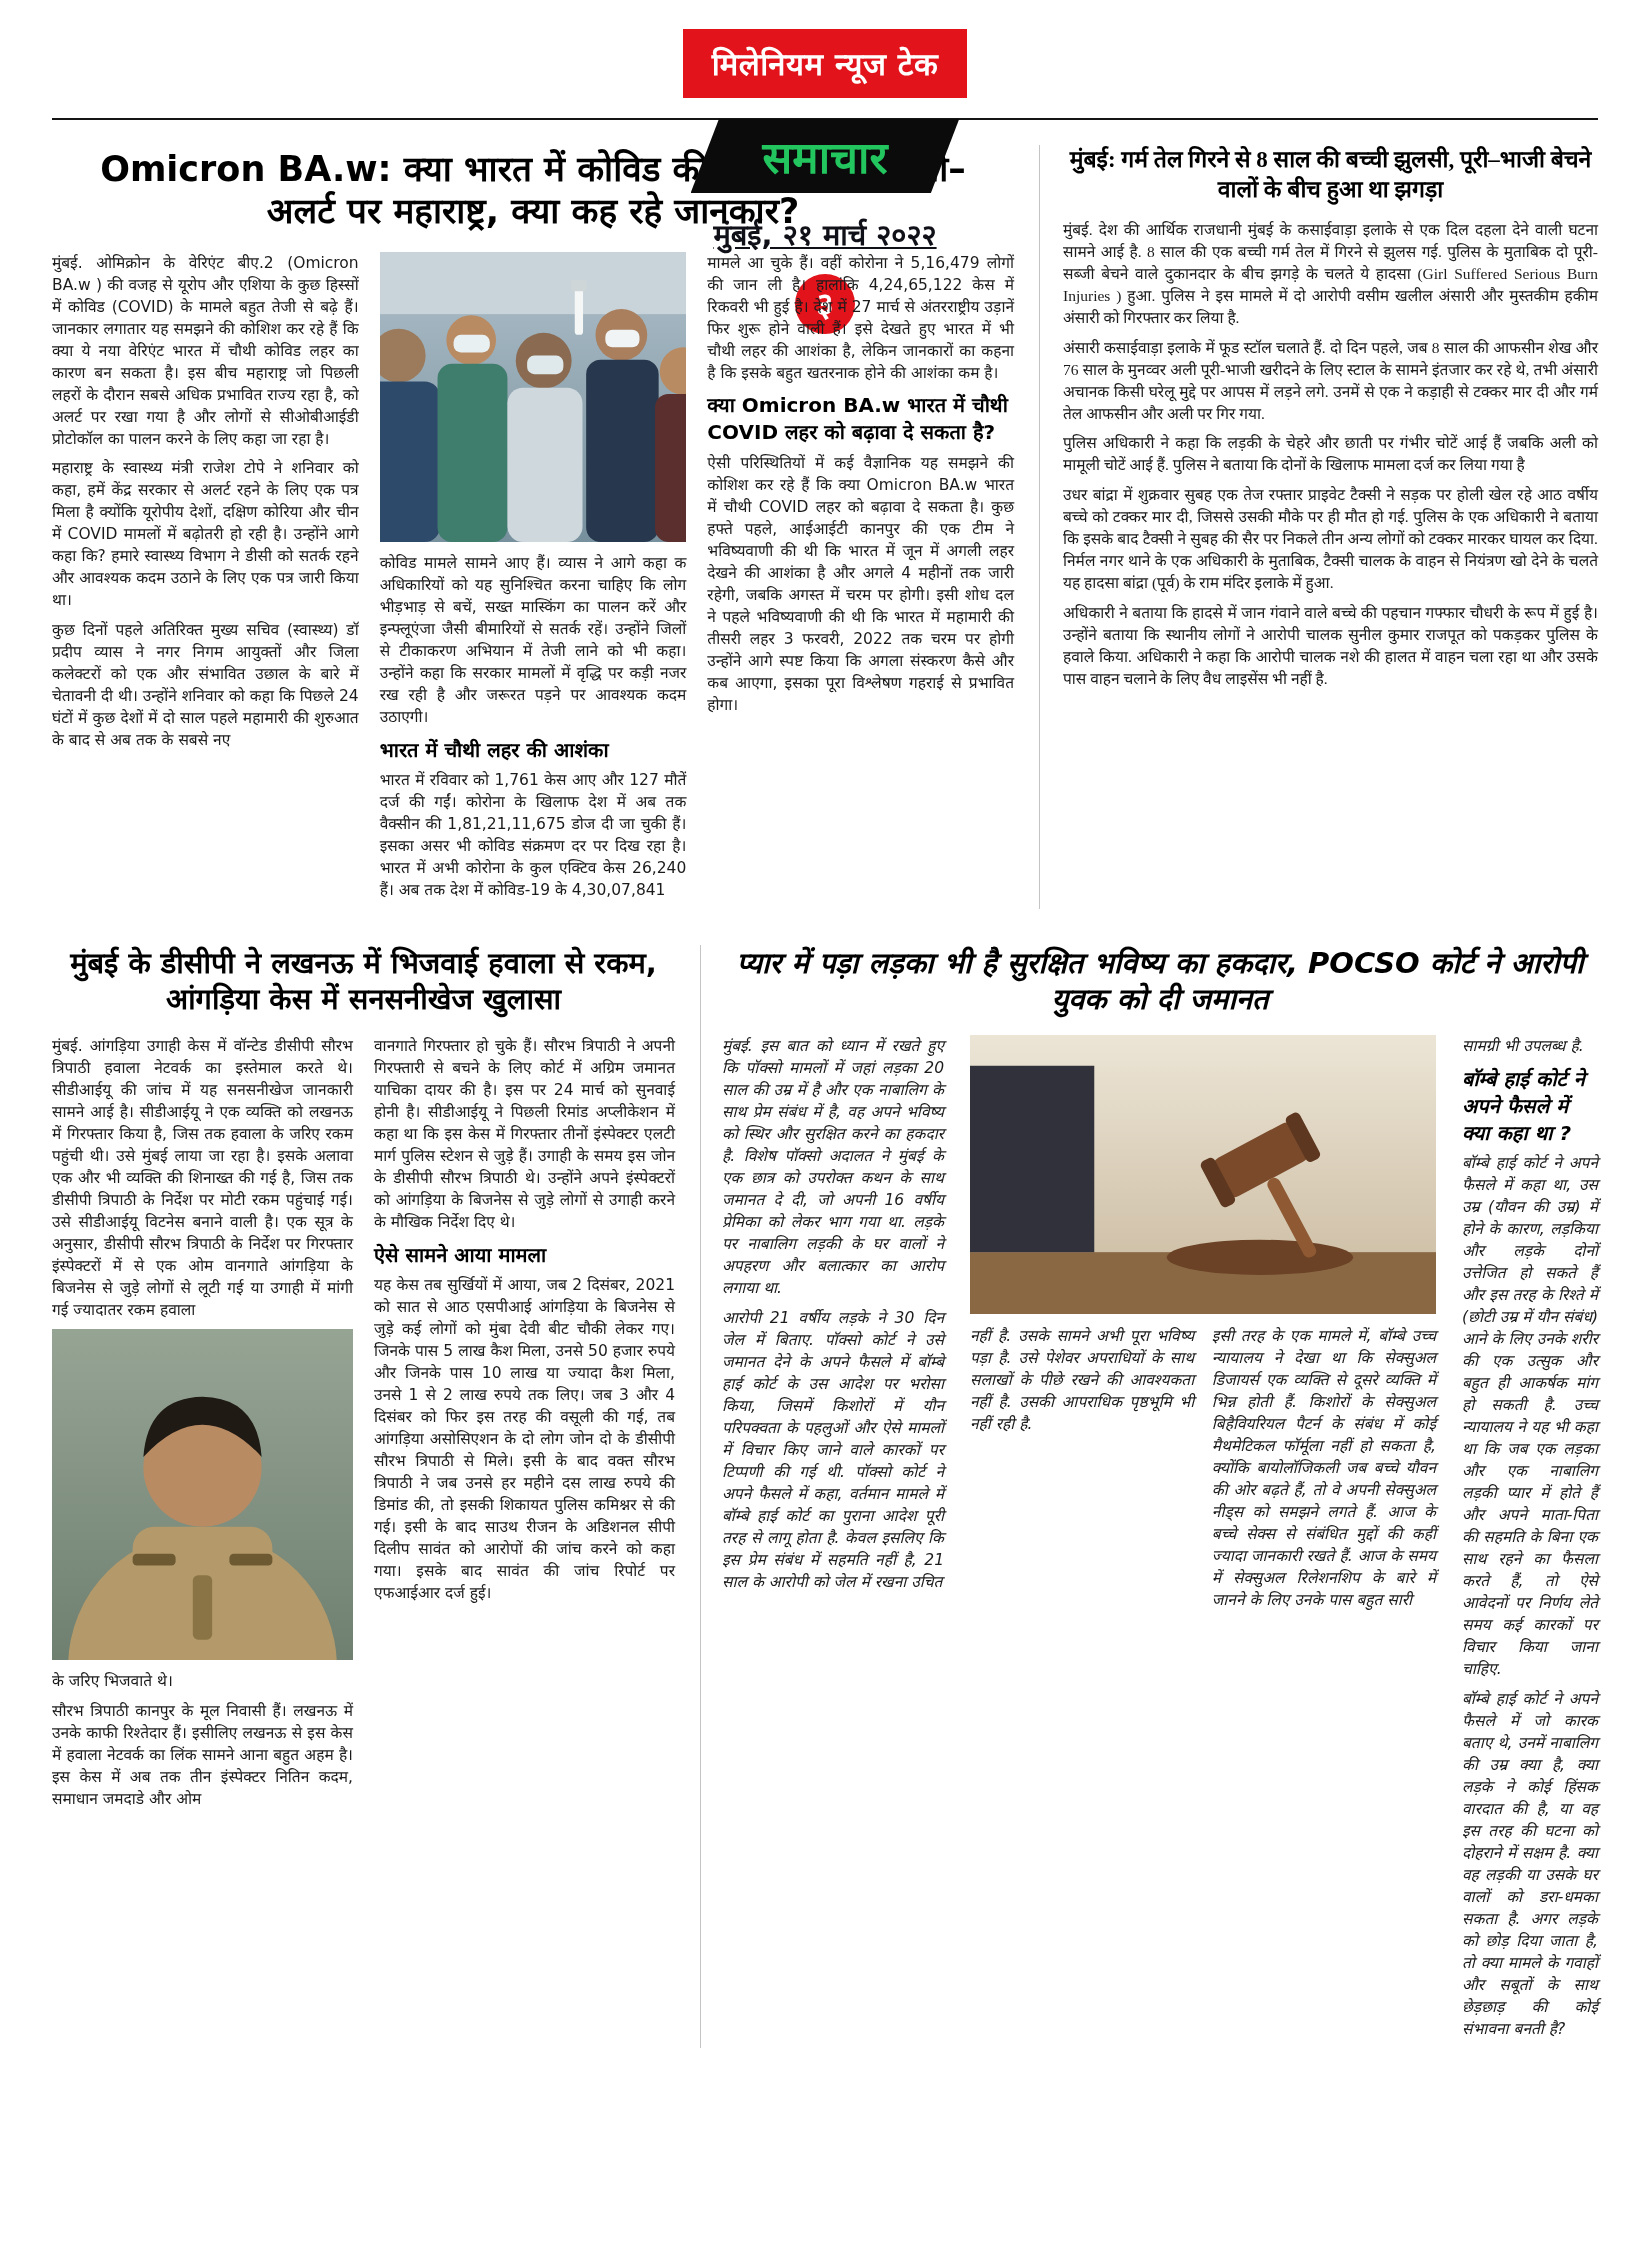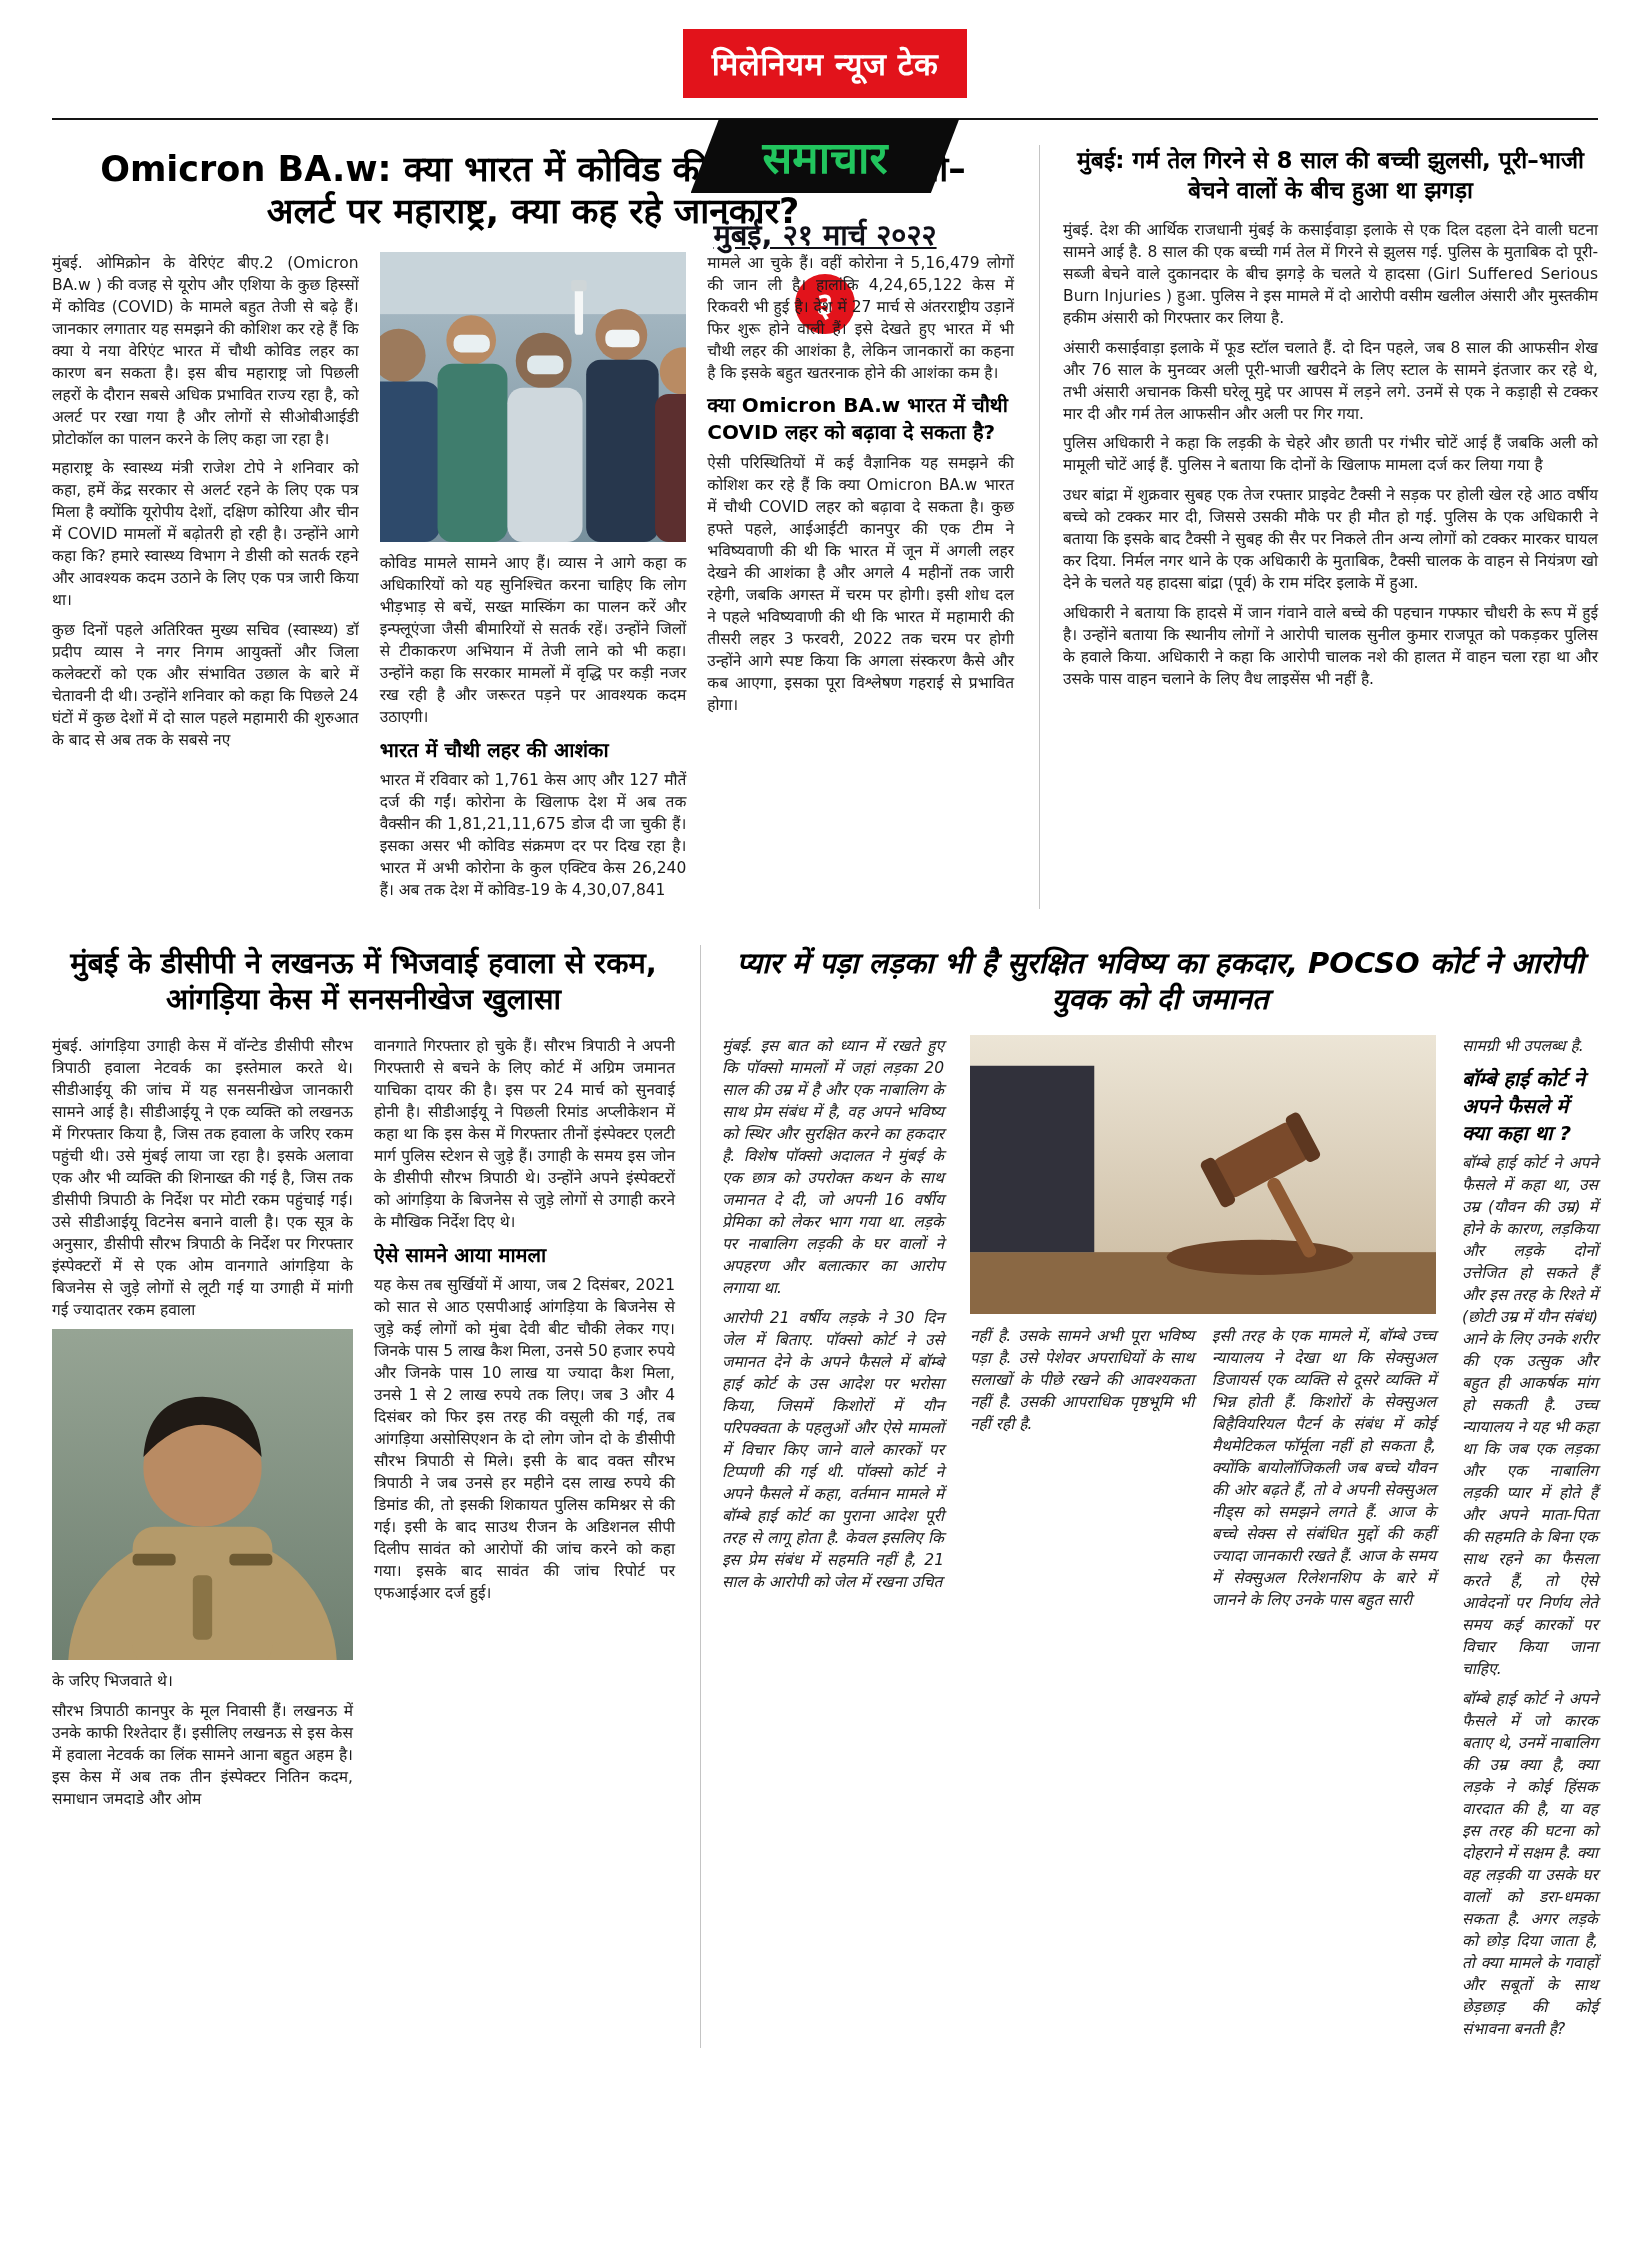--- a/index.html
+++ b/index.html
@@ -27,21 +27,21 @@
   .pagenum {
     width:60px; height:60px; border-radius:50%; background:#e2131b; color:#fff;
     display:flex; align-items:center; justify-content:center;
     font-size:33px; font-weight:bold; flex:0 0 auto;
   }
   
   .row { display:flex; gap:25px; }
   .row1 { margin-top:25px; }
   .row2 { margin-top:36px; }
   .art-covid  { flex:0 0 962px; }
-  .art-burn   { flex:1; border-left:1px solid #c4c4c4; padding-left:23px; }
+  .art-burn   { flex:1; border-left:1px solid #c4c4c4; padding-left:23px;font-family:Liberation Serif, serif; }
   .art-hawala { flex:0 0 623px; }
   .art-pocso  { flex:1; border-left:1px solid #c4c4c4; padding-left:21px;font-style:italic; }
   .hl { text-align:center; font-weight:bold; color:#000; }
   .hl-xl { font-size:35px; line-height:1.22; margin:3.1px 15.5px 18.6px; }
   .hl-md { font-size:23px; line-height:1.32; margin-bottom:13.5px; }
   .hl-lg { font-size:29px; line-height:1.26; margin-bottom:17.6px; }
   .cols { display:flex; gap:21px; }
   .col  { flex:1; min-width:0; }
   .para { margin-bottom:7.8px; text-align:justify; font-size:15.5px; line-height:1.42; }
   .subhead { font-size:20px; font-weight:bold; color:#000; margin:2.1px 0 6.2px; text-align:left; }

